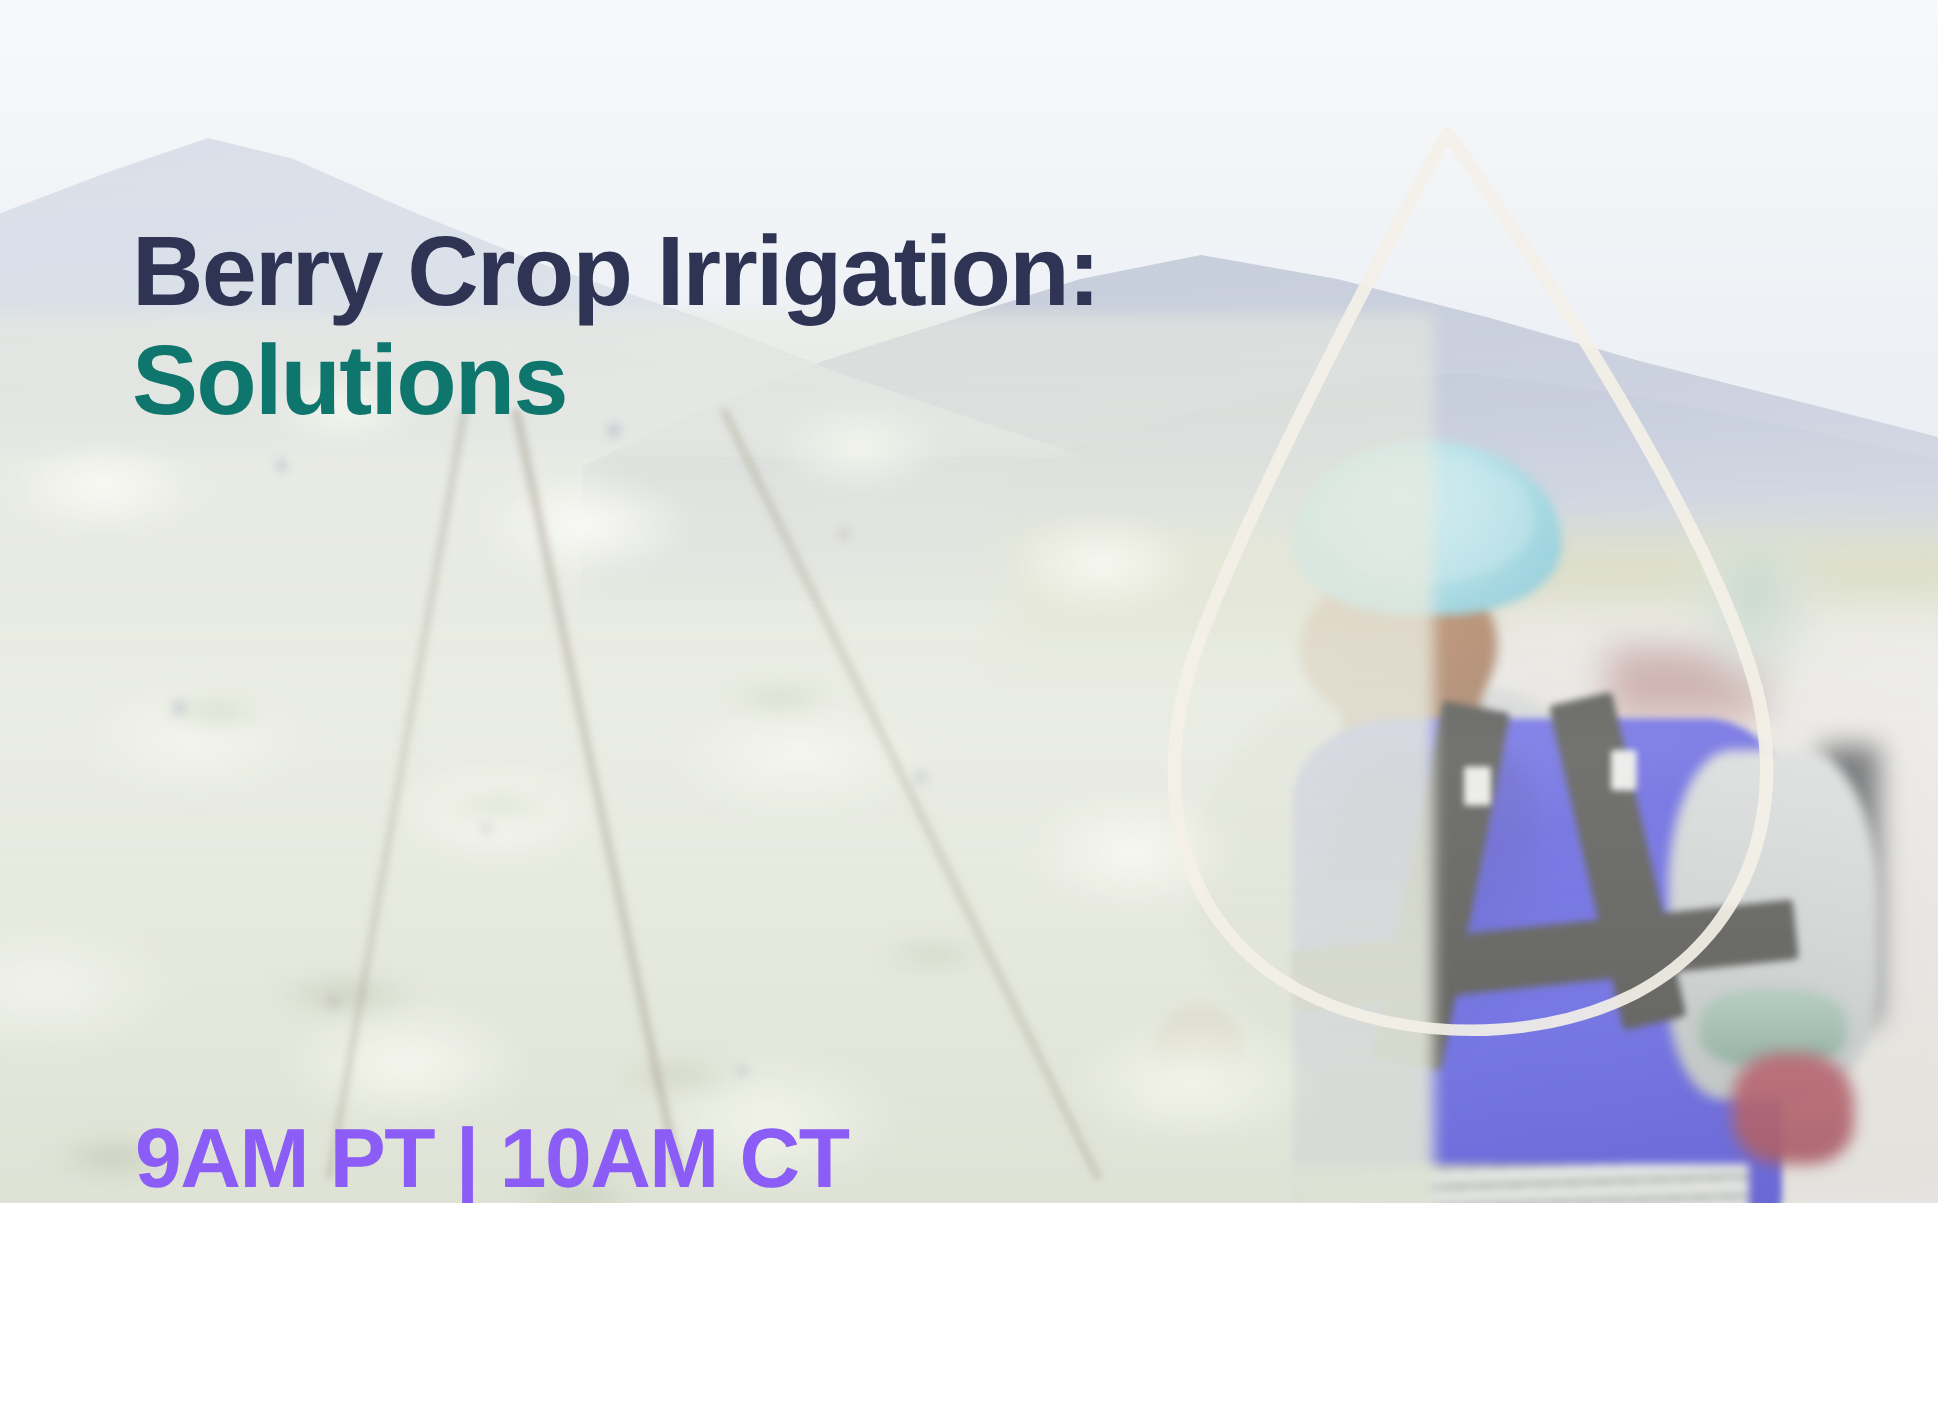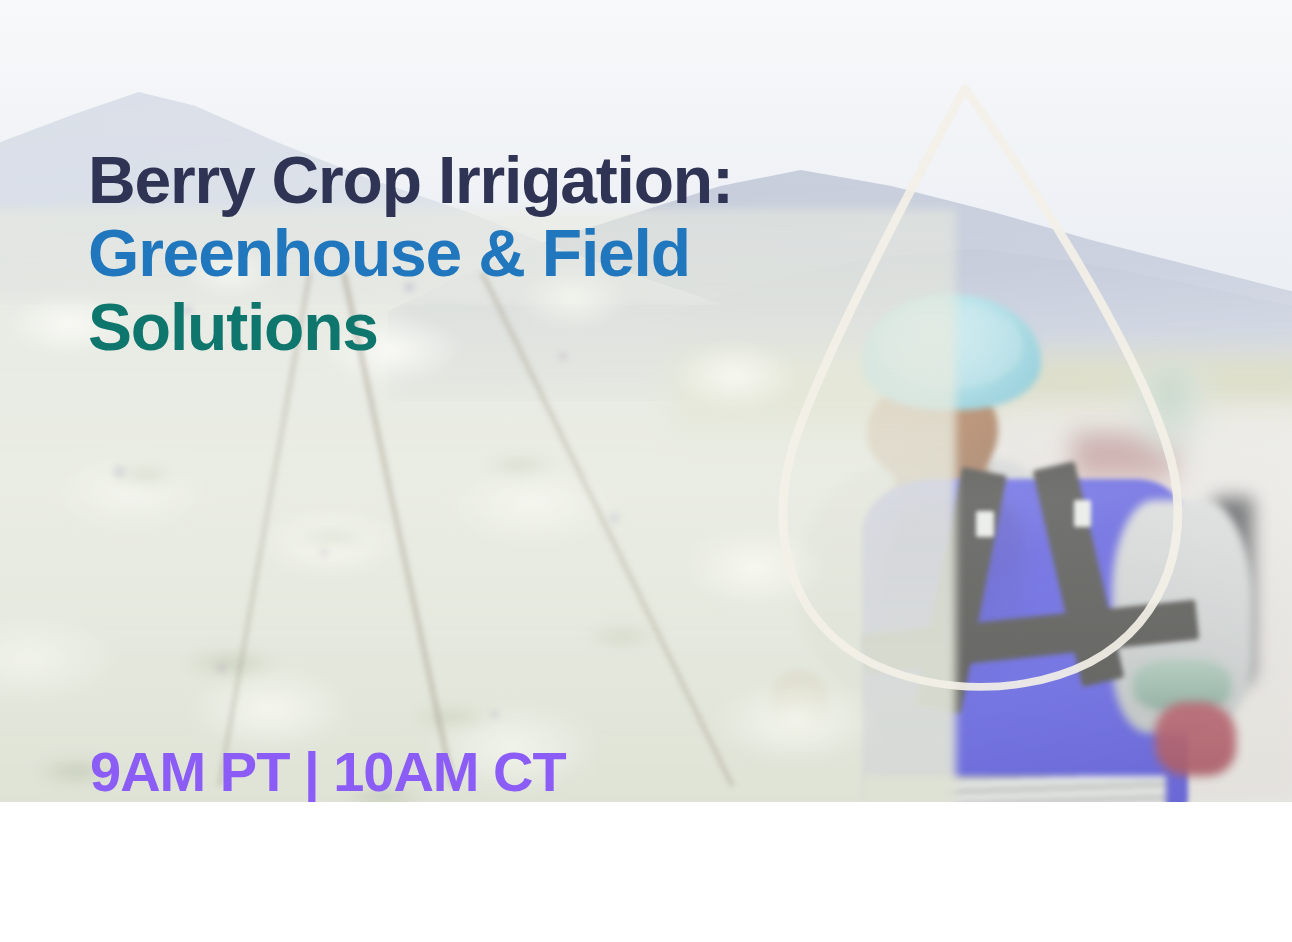--- a/index.html
+++ b/index.html
@@ -285,21 +285,20 @@
                C 965 104, 845 360, 800 500
                C 770 596, 778 690, 835 750
                C 893 812, 1010 826, 1090 778
                C 1168 730, 1196 626, 1166 520
                C 1128 386, 1020 196, 965 104 Z" fill="none" stroke="#f3f0e7" stroke-width="9" stroke-linejoin="round" opacity="0.92"></path>
     </svg>
   </div>
 
   <h1 class="headline">
     <span class="hl-1">Berry Crop Irrigation:</span>
-    <span class="hl-2">Greenhouse &amp; Field</span>
     <span class="hl-3">Solutions</span>
   </h1>
 
   <div class="date-block">
     <span class="time">9AM PT | 10AM CT</span>
   </div>
 
 </div>
 
 </body></html>

